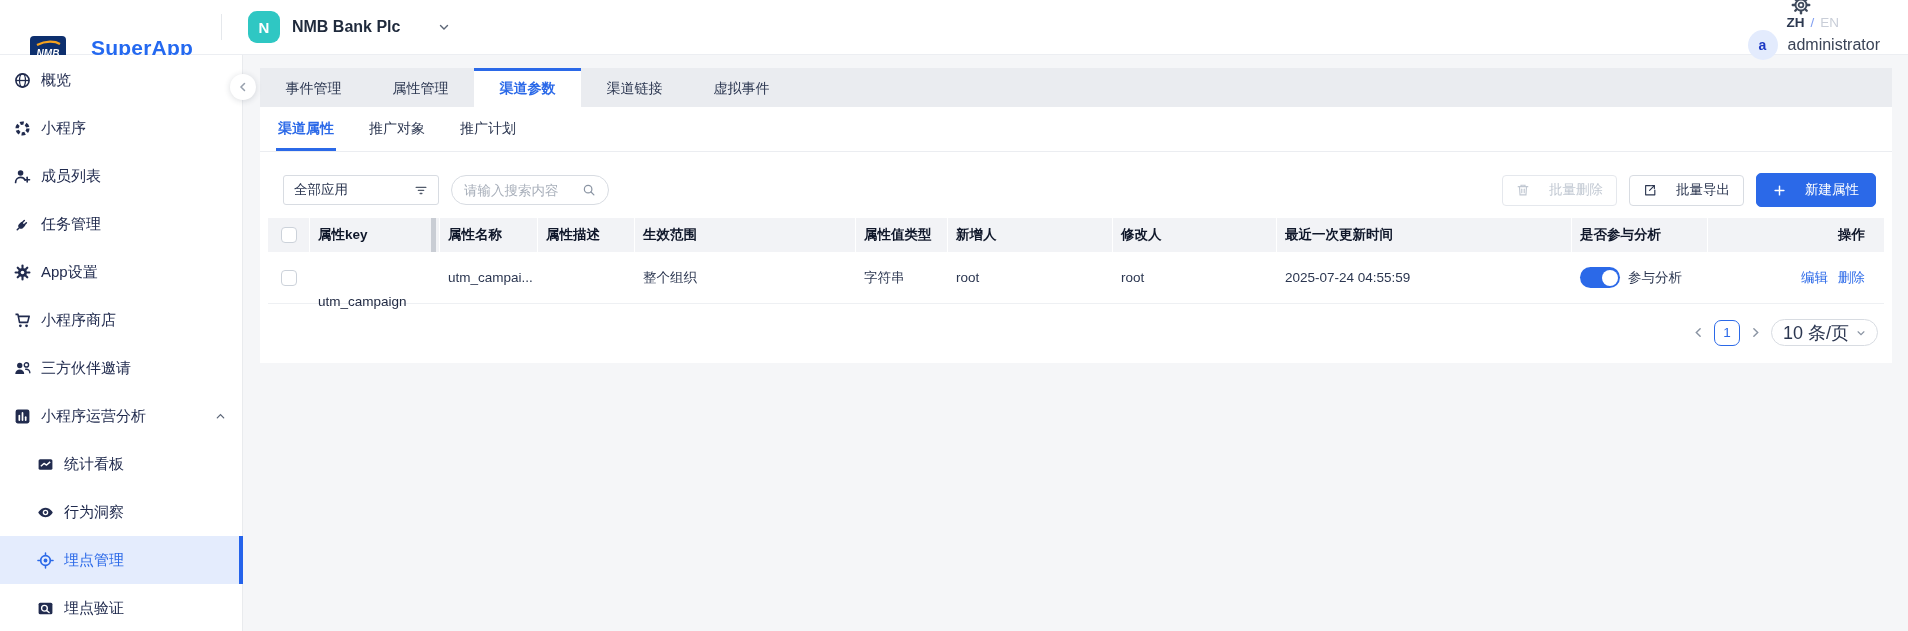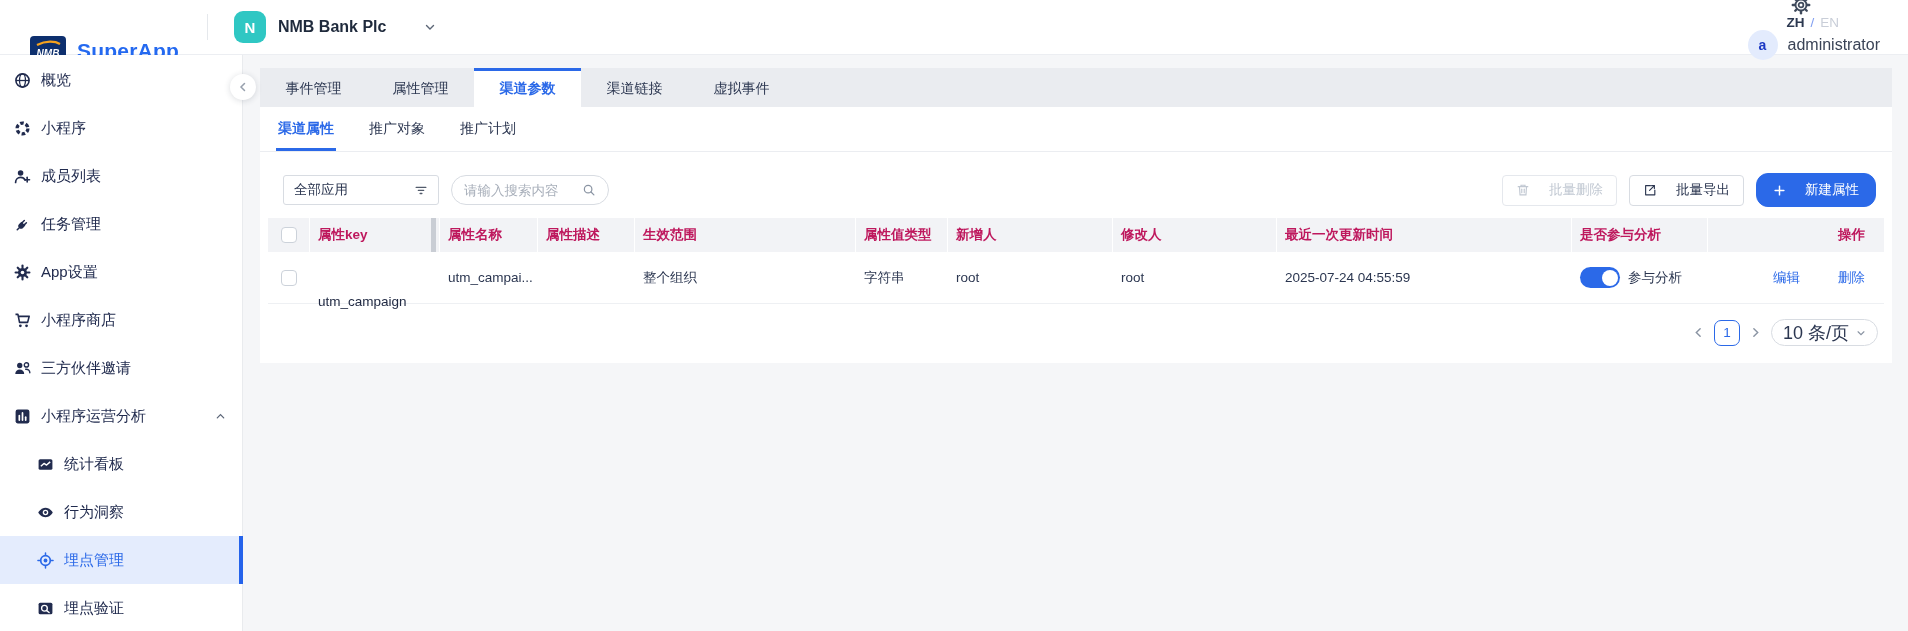--- a/index.html
+++ b/index.html
@@ -3,21 +3,21 @@
 <meta charset="utf-8">
 <style>
   * { margin:0; padding:0; box-sizing:border-box; }
   html,body { background:#f5f6f8; }
   .app { width:1908px; height:631px; font-family:"Liberation Sans","DejaVu Sans",sans-serif;
          display:flex; flex-direction:column; background:#f5f6f8; color:#2b3650; overflow:hidden; }
 
   
   .topbar { height:55px; flex:none; background:#fff; border-bottom:1px solid #eceef2;
             display:flex; align-items:center; padding:0 28px 0 30px; }
-  .brand { display:flex; align-items:center; gap:11px;margin-top:48px; }
+  .brand { display:flex; gap:25px;margin-top:48px; }
   .brand-name { font-size:21px; font-weight:700; color:#2469f0; letter-spacing:.2px; }
   .topbar-div { width:1px; height:26px; background:#e5e8ec; margin:0 26px 0 28px; }
   .org { display:flex; align-items:center; cursor:pointer; }
   .org-avatar { width:32px; height:32px; border-radius:9px; background:#2fc7c3; color:#fff;
                 font-weight:700; font-size:15px; display:flex; align-items:center; justify-content:center; }
   .org-name { font-size:16px; color:#1f2a3c; font-weight:600; margin-left:12px; }
   .org-chev { margin-left:38px; color:#5c6676; display:flex; }
   .top-right { margin-left:auto; display:flex; align-items:center;flex-direction:column; }
   .icon-btn { background:none; border:none; color:#3f4a5c; display:flex; cursor:pointer; padding:0; }
   .lang { margin-left:24px; font-size:13.5px; display:flex; gap:6px; align-items:center; cursor:pointer; }
@@ -67,27 +67,27 @@
   .search-box { width:158px; height:30px; border:1px solid #d8dce2; border-radius:16px; background:#fff;
                 display:flex; align-items:center; padding:0 12px; gap:0; }
   .search-box input { border:none; outline:none; flex:1; min-width:0; font-size:13.5px; color:#2b3650;
                       font-family:inherit; background:transparent; }
   .search-box input::placeholder { color:#a8afba; }
   .sb-icon { color:#8a94a3; display:flex; flex:none; }
   .spacer { flex:1; }
   .btn { height:31px; display:inline-flex; align-items:center; gap:19px; padding:0 13px; border-radius:4px;
          font-size:13.5px; border:1px solid #d8dce2; background:#fff; color:#2b3650; cursor:pointer; font-family:inherit; }
   .btn.disabled { color:#c1c8d2; border-color:#e5e8ed; cursor:not-allowed; }
-  .btn.primary { background:#2b69e8; border-color:#2b69e8; color:#fff; height:34px; border-radius:12px;
+  .btn.primary { background:#2b69e8; border-color:#2b69e8; color:#fff; height:34px; border-radius:5px;
                  padding:0 16px; font-weight:500; }
 
   
   .table { margin:11px 8px 0 8px; }
   .thead { display:flex; background:#f2f3f6; height:34px; align-items:stretch; font-size:13.5px;
-           font-weight:700; color:#be185d; }
+           font-weight:700; color:#0f172a; }
   .th { padding:0 8px; display:flex; align-items:center; border-right:1px solid #fff; position:relative; }
   .th:last-child { border-right:none; }
   .th-key::after { content:""; position:absolute; right:3px; top:0; bottom:0; width:5px; background:#c9cdd4; }
   .trow { display:flex; align-items:center; height:52px; border-bottom:1px solid #eef0f3;
           font-size:13.5px; color:#2b3650; }
   .td { padding:0 8px; white-space:nowrap; overflow:hidden; }
   .c0 { width:42px; flex:none; display:flex; justify-content:center; }
   .c1 { width:130px; flex:none; }
   .c2 { width:98px; flex:none; }
   .c3 { width:97px; flex:none; }
@@ -96,21 +96,21 @@
   .c6 { width:165px; flex:none; }
   .c7 { width:164px; flex:none; }
   .c8 { width:295px; flex:none; }
   .c9 { width:136px; flex:none; display:flex; align-items:center; gap:8px; }
   .c10 { flex:1; display:flex; justify-content:flex-end; align-items:center; gap:10px; padding-right:19px; }
   .cbx { width:16px; height:16px; border:1.3px solid #ccd2da; border-radius:4px; background:#fff; cursor:pointer; }
   .key-cell { color:#222b44;margin-top:48px; }
   .toggle { width:40px; height:21px; border-radius:11px; background:#2b69e8; position:relative; flex:none; cursor:pointer; }
   .toggle::after { content:""; position:absolute; right:2.5px; top:2.5px; width:16px; height:16px;
                    border-radius:50%; background:#fff; }
-  .link { color:#2b69e8; cursor:pointer;margin-left:28px; }
+  .link { color:#2b69e8; cursor:pointer; }
 
   
   .pagination { display:flex; align-items:center; justify-content:flex-end; gap:10px; padding:15px 14px 17px; }
   .pg-arrow { color:#8a94a3; display:flex; background:none; border:none; cursor:pointer; padding:0; }
   .pg-num { min-width:26px; height:26px; border:1px solid #2b69e8; border-radius:7px; color:#2b69e8;
             display:flex; align-items:center; justify-content:center; font-size:13.5px; background:#fff; cursor:pointer; }
   .pg-size { height:27px; border:1px solid #d8dce2; border-radius:14px; display:flex; align-items:center;
              gap:7px; padding:0 11px; font-size:18px; color:#2b3650; background:#fff; cursor:pointer; }
   svg { display:block; }
 </style>

